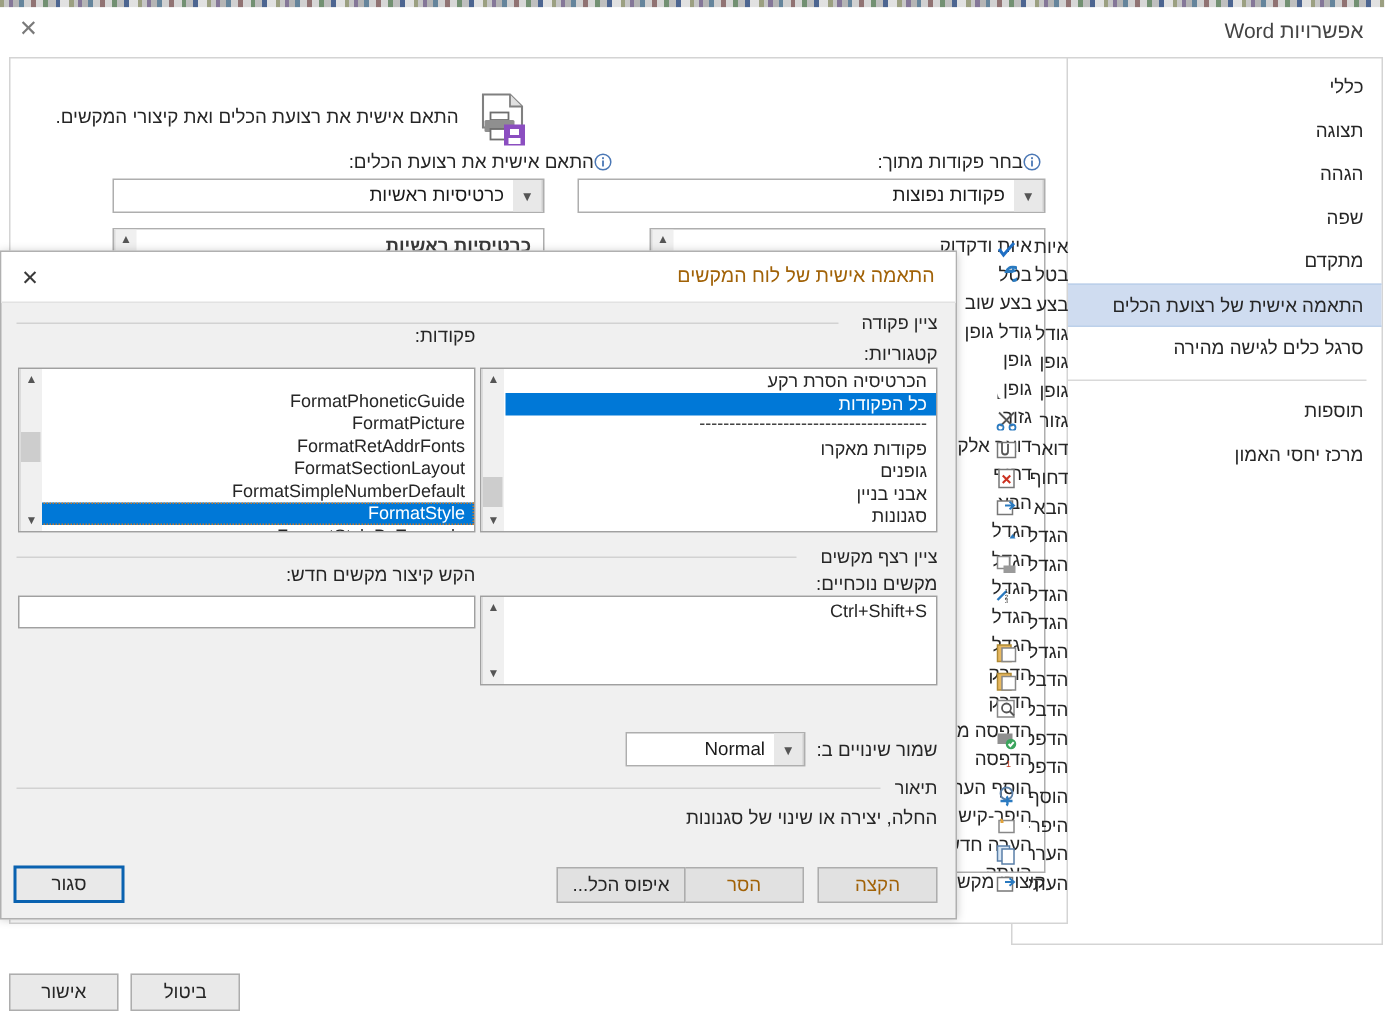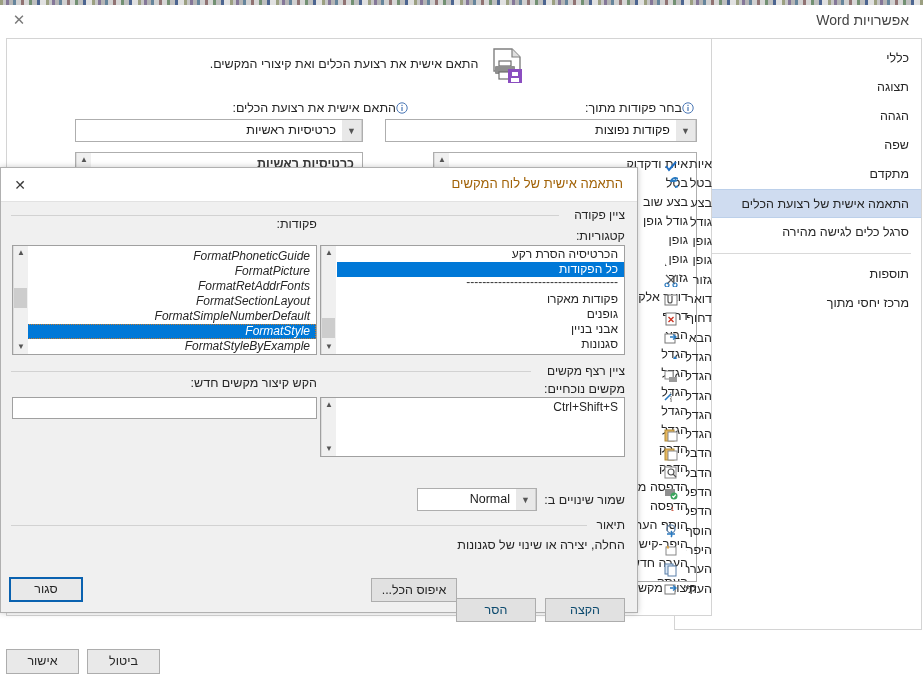--- a/index.html
+++ b/index.html
@@ -63,23 +63,23 @@
   .nav-sep { height: 1px; background: #d9d9d9; margin: 6px 10px; }
   .nav-gap { height: 5px; }
 
   
   .main-pane {
     position: absolute; top: 33px; left: 6px;
     width: 706px; height: 578px;
     background: #ffffff; border: 1px solid #d4d4d4;
   }
   .pane-head {
-    position: absolute; top: 8px; right: 14px; width: 660px;
+    position: absolute; top: 22px; right: 14px; width: 660px;
     display: flex; flex-direction: row; align-items: flex-start;
-    justify-content: center; gap: 12px;
+    justify-content: flex-end; gap: 12px;
   }
   .doc-icon { width: 34px; height: 38px; flex: 0 0 34px; }
   .pane-head-text { font-size: 12.5px; color: #262626; padding-top: 10px; }
 
   .col-label {
     position: absolute; font-size: 12.5px; color: #262626; white-space: nowrap;
   }
   .info-i {
     display: inline-block; width: 12px; height: 12px; vertical-align: -2px;
     margin-right: 3px; margin-left: 0;
@@ -199,21 +199,21 @@
   .kb-row.sel { background: #0078d7; color: #ffffff; }
   .kb-row.sel.focus { outline: 1px dotted #c97b2a; outline-offset: -1px; }
   .kb-input {
     position: absolute; background: #ffffff; border: 1px solid #a0a0a0;
   }
   .kb-btn {
     position: absolute; height: 24px; line-height: 22px; text-align: center;
     border: 1px solid #adadad; background: #e1e1e1;
     font-size: 12.5px; color: #262626; cursor: pointer;
   }
-  .kb-btn.disabled { color: #0c4a6e; background: #e1e1e1; cursor: default; margin-top: 20px; }
+  .kb-btn.disabled { color: #a16207; background: #e1e1e1; cursor: default; }
   .kb-btn.default { background: #e9e9e9; border: 2px solid #0a62b0; }
   .kb-desc-text {
     position: absolute; font-size: 12.5px; color: #262626; text-align: right;
   }
   .dotted-row {
     height: 15px; line-height: 11px; font-size: 12px; overflow: hidden;
     color: #333; letter-spacing: 0px; text-align: center;
   }
 </style>
 </head>
@@ -234,21 +234,21 @@
       <div class="nav-gap"></div>
       <div class="nav-item">כללי</div>
       <div class="nav-item">תצוגה</div>
       <div class="nav-item">הגהה</div>
       <div class="nav-item">שפה</div>
       <div class="nav-item">מתקדם</div>
       <div class="nav-item selected">התאמה אישית של רצועת הכלים</div>
       <div class="nav-item">סרגל כלים לגישה מהירה</div>
       <div class="nav-sep"></div>
       <div class="nav-item">תוספות</div>
-      <div class="nav-item">מרכז יחסי מתוך</div>
+      <div class="nav-item">מרכז יחסי האמון</div>
     </div>
 
     <div class="main-pane">
 
       <div class="pane-head">
         <svg class="doc-icon" viewBox="0 0 34 38">
           <path d="M4 2 h18 l8 8 v14 h-26 z" fill="#ffffff" stroke="#808080" stroke-width="1.4"></path>
           <path d="M22 2 v8 h8" fill="#e0e0e0" stroke="#808080" stroke-width="1.2"></path>
           <rect x="9" y="14" width="12" height="5" fill="#ffffff" stroke="#6e6e6e" stroke-width="1.2"></rect>
           <rect x="5" y="19" width="20" height="8" rx="1" fill="#8f8f8f"></rect>
@@ -532,21 +532,21 @@
           <div class="kb-row rtl">סימנים נפוצים</div>
         </div>
     </div>
 
     <div class="kb-list" style="top:77px; right:320px; width:305px; height:110px;">
       <div class="sb">
         <div class="sb-btn">▲</div>
         <div class="sb-btn">▼</div>
       </div>
       <div class="sb-thumb" style="top:42px; height:20px;"></div>
-      <div id="commands-rows" style="margin-left:12px; padding-top:3px;font-style:italic;">
+      <div id="commands-rows" style="margin-left:12px; padding-top:14px;">
           <div class="kb-row ltr">FormatPhoneticGuide</div>
           <div class="kb-row ltr">FormatPicture</div>
           <div class="kb-row ltr">FormatRetAddrFonts</div>
           <div class="kb-row ltr">FormatSectionLayout</div>
           <div class="kb-row ltr">FormatSimpleNumberDefault</div>
           <div class="kb-row ltr sel focus">FormatStyle</div>
           <div class="kb-row ltr">FormatStyleByExample</div>
           <div class="kb-row ltr">FormatStyleGallery</div>
         </div>
     </div>

